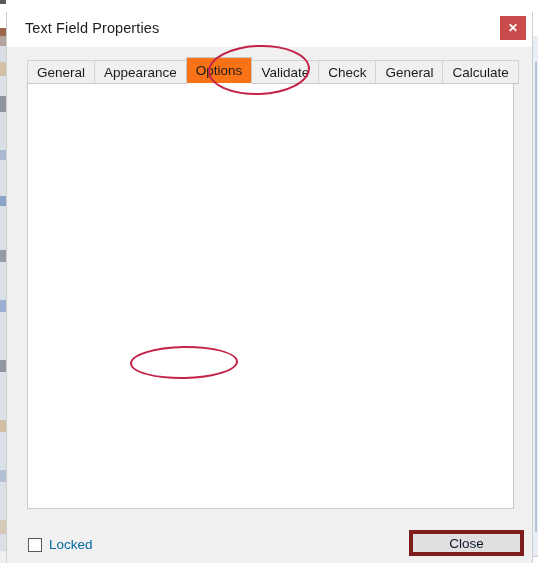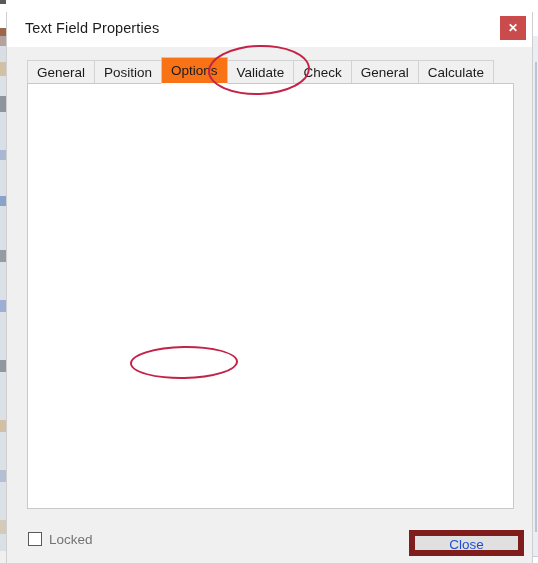--- a/index.html
+++ b/index.html
@@ -307,36 +307,36 @@
   }
   #limit-chars { left: 276px; top: 426px; }
   #comb-chars  { left: 281px; top: 461px; font-weight: 600; }
 
   
   #locked-row {
     position: absolute;
     left: 21px; top: 520px;
     height: 20px;
     display: flex;
-    align-items: flex-start;
-    font-size: 13.5px;
-    color: #737373;
+    align-items: flex-end;
+    font-size: 13.5px;
+    color: #0369a1;
   }
   #locked-row .cbbox { width: 14px; height: 14px; }
 
   #close-bottom-button {
     position: absolute;
     left: 402px; top: 518px;
     width: 115px; height: 26px;
     background: #e0e0e0;
-    border: 6px solid #7f1d1d;
+    border: 4px solid #7f1d1d;
     box-sizing: border-box;
     font-family: "Liberation Sans", sans-serif;
     font-size: 13.5px;
-    color: #1d4ed8;
+    color: #0f172a;
     cursor: pointer;
   }
 
   
   .annot {
     position: absolute;
     border: 2px solid #c32349;
     border-radius: 50%;
     pointer-events: none;
     z-index: 9;
@@ -367,21 +367,21 @@
 
   <div id="titlebar">
     <div id="title-text">Text Field Properties</div>
     <button id="close-button">
       <span class="x">✕</span>
     </button>
   </div>
 
   <div id="tabstrip">
     <div class="tab">General</div>
-    <div class="tab">Position</div>
+    <div class="tab">Appearance</div>
     <div class="tab selected">Options</div>
     <div class="tab">Validate</div>
     <div class="tab">Check</div>
     <div class="tab">General</div>
     <div class="tab">Calculate</div>
   </div>
 
   <div id="panel"></div>
 
   <div id="alignment-label">Alignment:</div>

